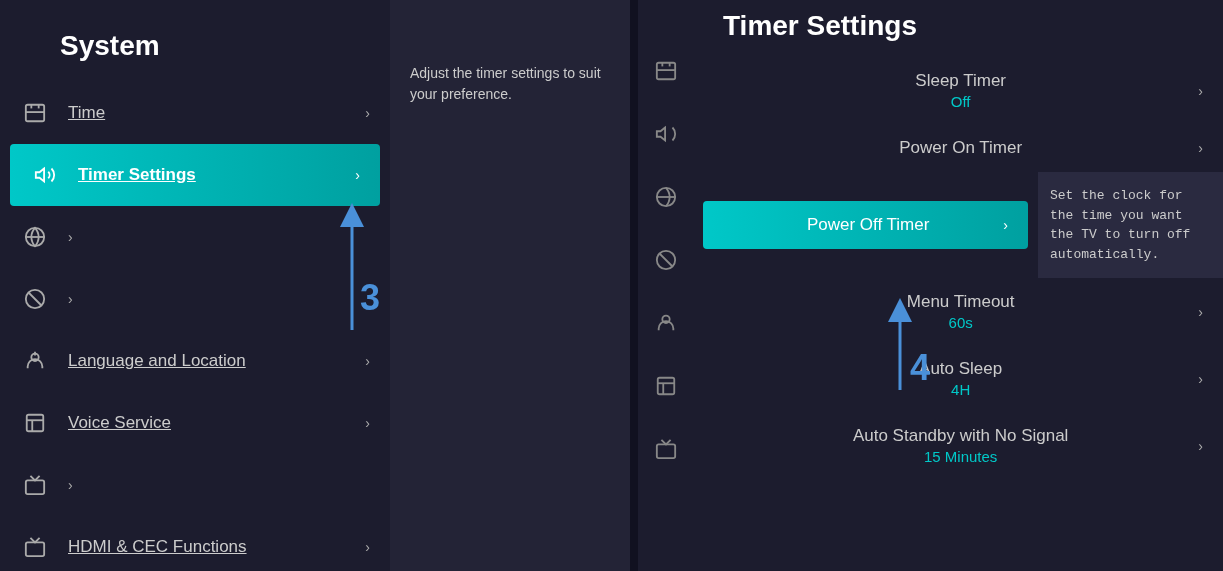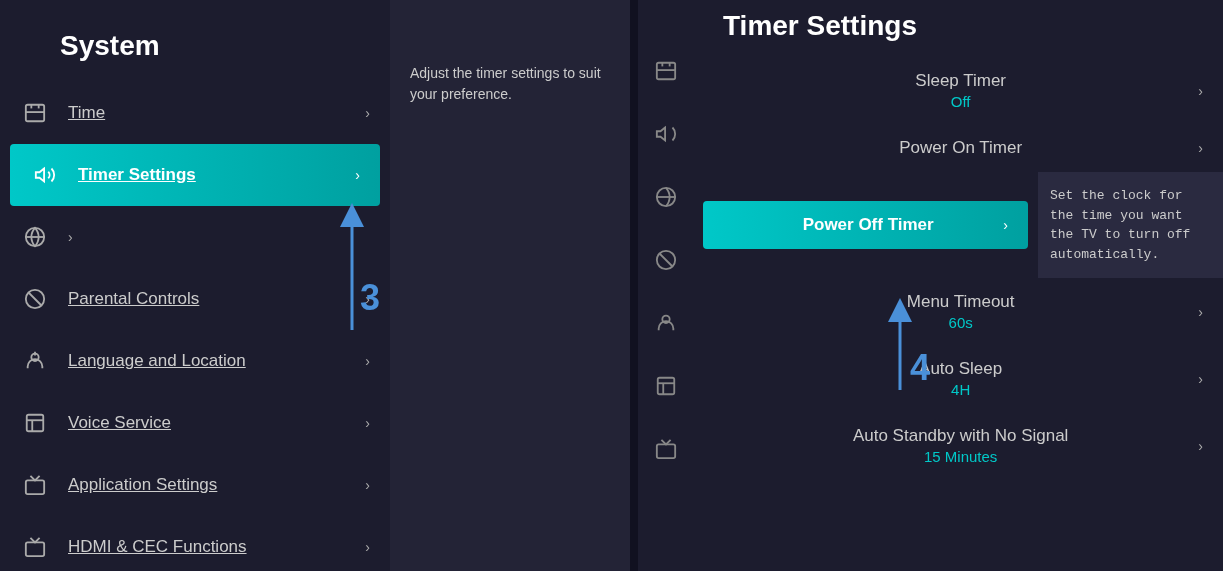--- a/index.html
+++ b/index.html
@@ -151,21 +151,21 @@
       text-align: center;
     }
 
     .timer-item-label {
       color: #cccccc;
       font-size: 17px;
     }
 
     .timer-menu-item.active .timer-item-label {
       color: #ffffff;
-      font-weight: 700;
+      font-weight: 400;
     }
 
     .timer-item-sublabel {
       color: #00c8c8;
       font-size: 15px;
       margin-top: 2px;
     }
 
     .timer-menu-item .chevron {
       color: #aaaaaa;
@@ -243,21 +243,20 @@
       <span class="chevron">›</span>
     </div>
 
     <div class="menu-item">
       <div class="icon">
         <svg width="22" height="22" viewBox="0 0 24 24" fill="none" stroke="#aaa" stroke-width="2">
             <circle cx="12" cy="12" r="10"></circle>
             <line x1="4.93" y1="4.93" x2="19.07" y2="19.07"></line>
           </svg>
       </div>
-      <span class="label">Parental Controls</span>
       <span class="chevron">›</span>
     </div>
 
     <div class="menu-item">
       <div class="icon">
         <svg width="22" height="22" viewBox="0 0 24 24" fill="none" stroke="#aaa" stroke-width="2">
             <circle cx="12" cy="8" r="4"></circle>
             <line x1="12" y1="2" x2="12" y2="6"></line>
             <path d="M4 20v-2a8 8 0 0 1 16 0v2"></path>
           </svg>
@@ -278,21 +277,20 @@
       <span class="chevron">›</span>
     </div>
 
     <div class="menu-item">
       <div class="icon">
         <svg width="22" height="22" viewBox="0 0 24 24" fill="none" stroke="#aaa" stroke-width="2">
             <rect x="2" y="7" width="20" height="15" rx="2"></rect>
             <polyline points="17 2 12 7 7 2"></polyline>
           </svg>
       </div>
-      <span class="label">Application Settings</span>
       <span class="chevron">›</span>
     </div>
 
     <div class="menu-item">
       <div class="icon">
         <svg width="22" height="22" viewBox="0 0 24 24" fill="none" stroke="#aaa" stroke-width="2">
             <rect x="2" y="7" width="20" height="15" rx="2"></rect>
             <polyline points="17 2 12 7 7 2"></polyline>
           </svg>
       </div>

